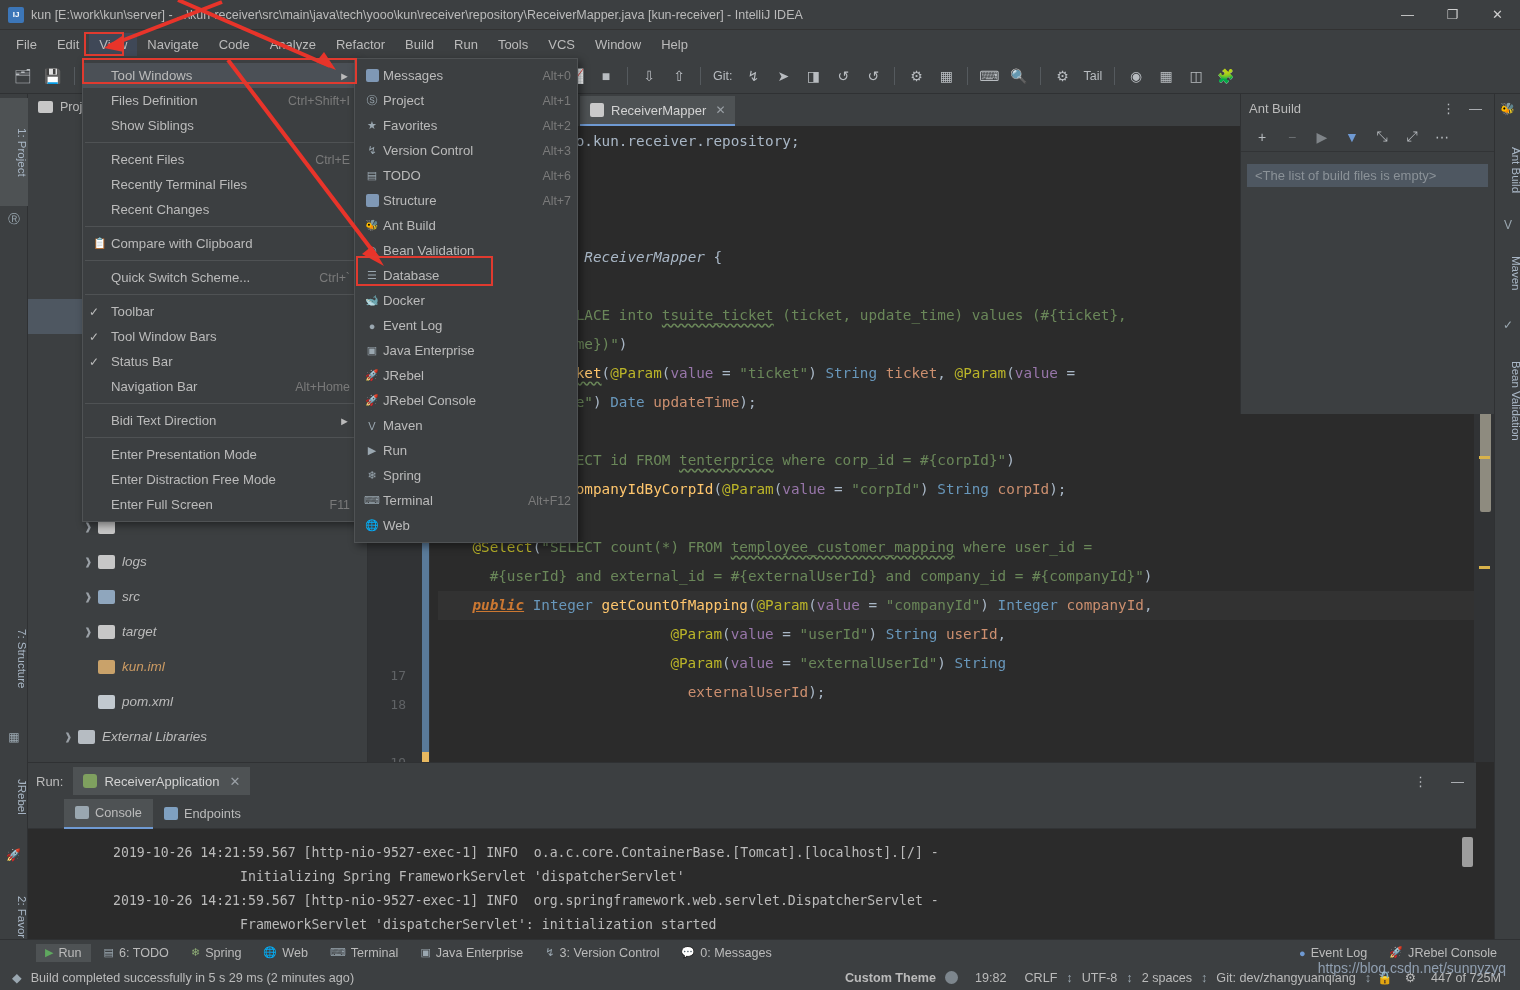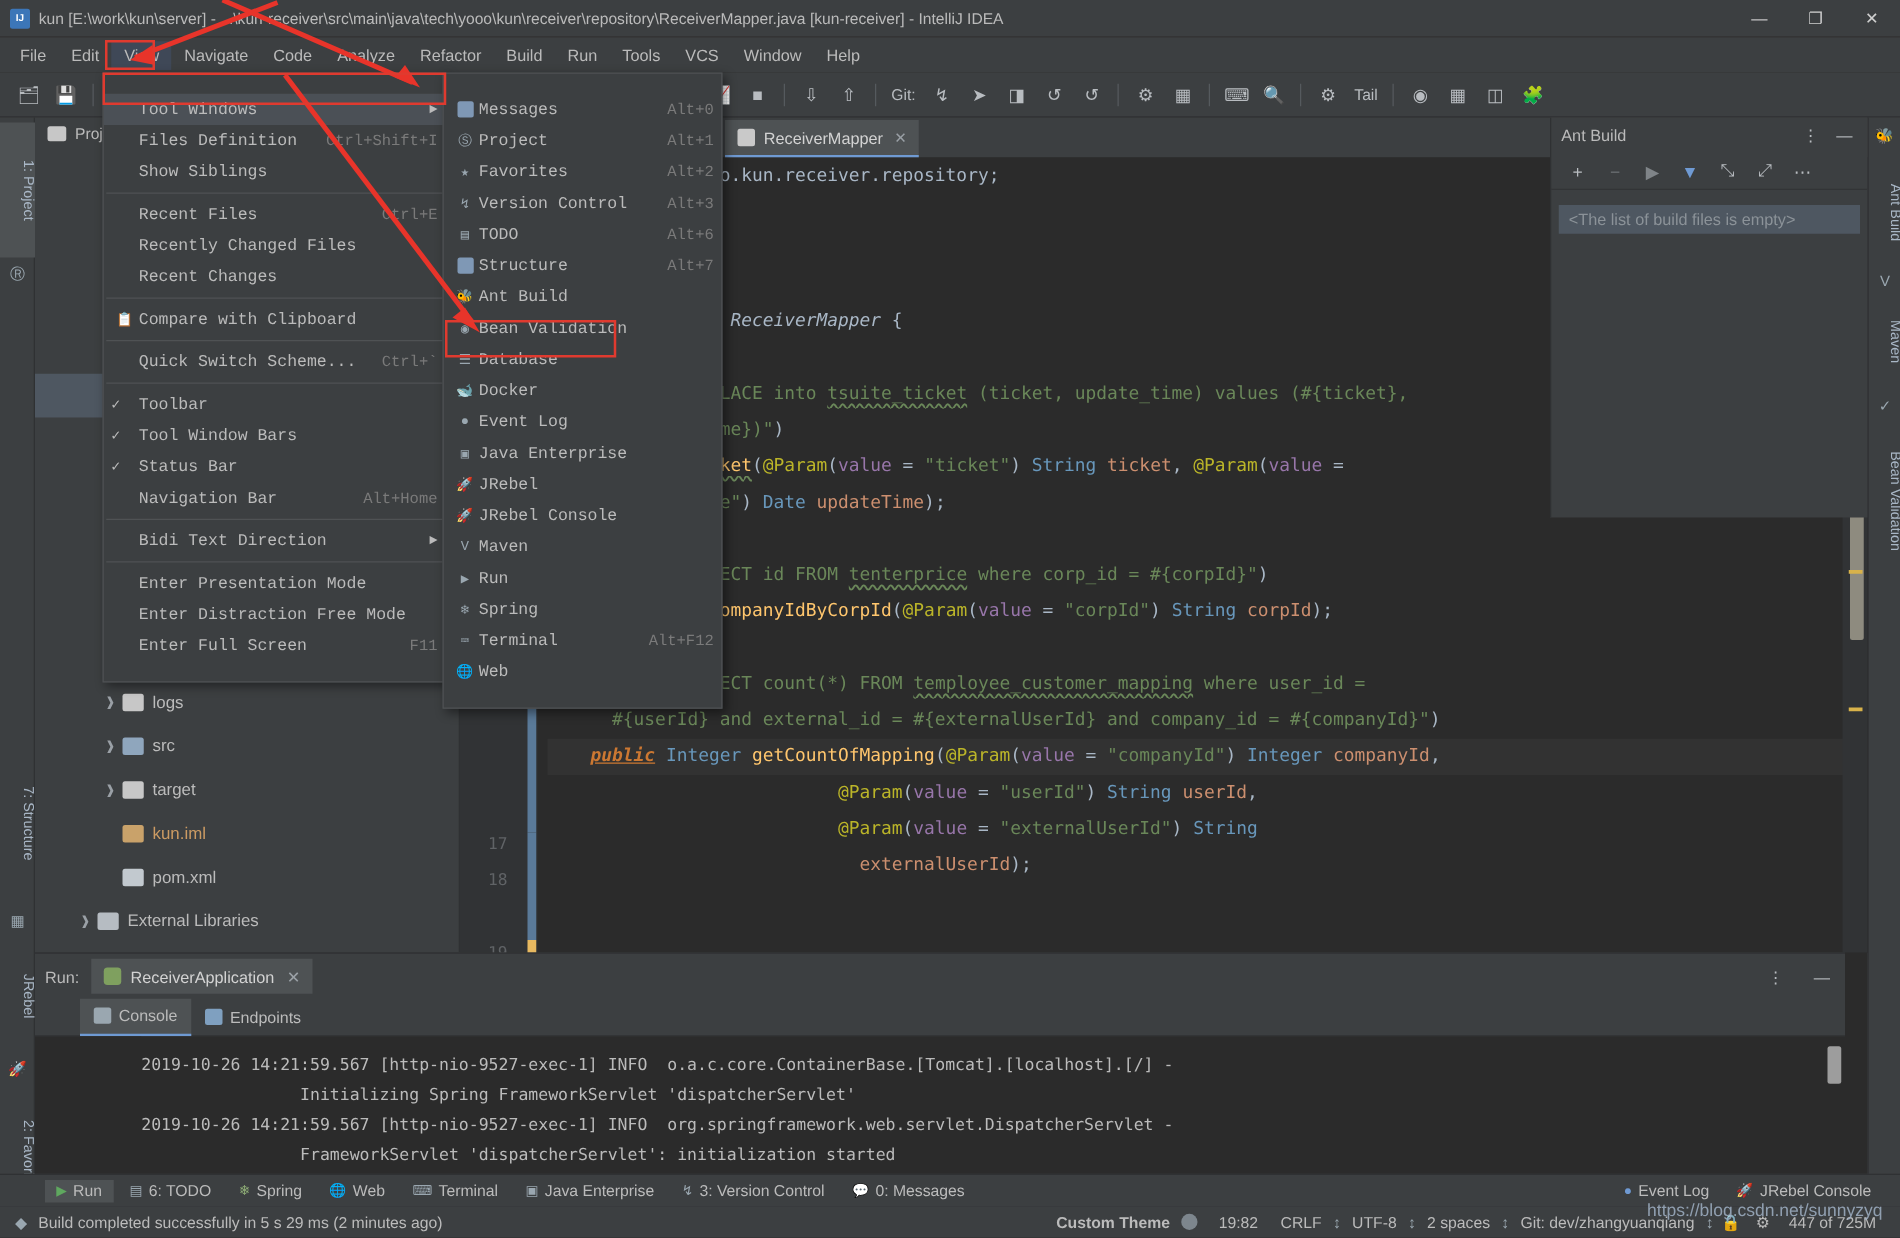--- a/index.html
+++ b/index.html
@@ -103,21 +103,21 @@
   .trow .arrow {
     width: 14px; color: #9aa0a6; font-size: 10px; flex: 0 0 auto;
   }
   .trow .ficon {
     width: 17px; height: 14px; margin-right: 7px; flex: 0 0 auto;
     background: #b4b4b4; border-radius: 2px;
   }
   .trow .ficon.folder { background: #c7c7c7; }
   .trow .ficon.mod { background: #8fa6bd; }
   .trow .ficon.iml { background: #c9a26a; }
-  .trow .lbl { font-size: 13.5px; }
+  .trow .lbl { font-size: 13.5px; font-style: italic; }
   .trow.selected { background: #4e5761; }
   .lbl.orange { color: #cc9b63; }
 
   
   .editor-area {
     position: absolute; top: 94px; left: 368px; right: 26px; height: 668px;
     background: #2b2b2b;
   }
   .tabstrip {
     height: 32px; background: #3c3f41; display: flex; align-items: flex-end;
@@ -265,21 +265,21 @@
     margin-left: auto; display: flex; align-items: center;
     padding-right: 10px;
   }
   .sb-item { padding: 0 9px; white-space: nowrap; }
   .sb-item.bold { font-weight: bold; }
 
   
   .menu {
     position: absolute; background: #3c3f41;
     border: 1px solid #4f5254; box-shadow: 3px 3px 8px rgba(0,0,0,.45);
-    z-index: 50; padding: 16px 0; font-family: Liberation Mono, monospace;
+    z-index: 50; padding: 4px 0;
   }
   #view-menu { left: 82px; top: 58px; width: 275px; }
   #tw-menu { left: 354px; top: 58px; width: 224px; }
   .menu .row {
     height: 25px; display: flex; align-items: center; padding: 0 6px;
     color: #bbbbbb; font-size: 13.2px; white-space: nowrap; position: relative;
   }
   .menu .row.sel { background: #4b5056; }
   .menu .row .chk { width: 22px; color: #bbbbbb; font-size: 12px; }
   .menu .row .mico {
@@ -688,21 +688,21 @@
       <span class="txt">Show Siblings</span>
     </div>
     <div class="sepline"></div>
     <div class="row">
       <span class="chk"></span>
       <span class="txt">Recent Files</span>
       <span class="sc">Ctrl+E</span>
     </div>
     <div class="row">
       <span class="chk"></span>
-      <span class="txt">Recently Changed Files</span>
+      <span class="txt">Recently Terminal Files</span>
     </div>
     <div class="row">
       <span class="chk"></span>
       <span class="txt">Recent Changes</span>
     </div>
     <div class="sepline"></div>
     <div class="row">
       <span class="mico">📋</span>
       <span class="txt">Compare with Clipboard</span>
     </div>

